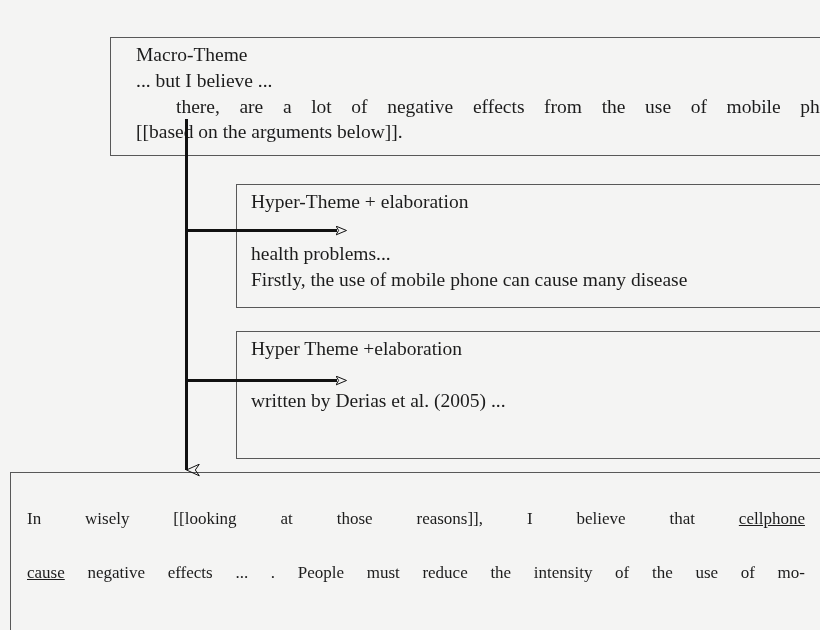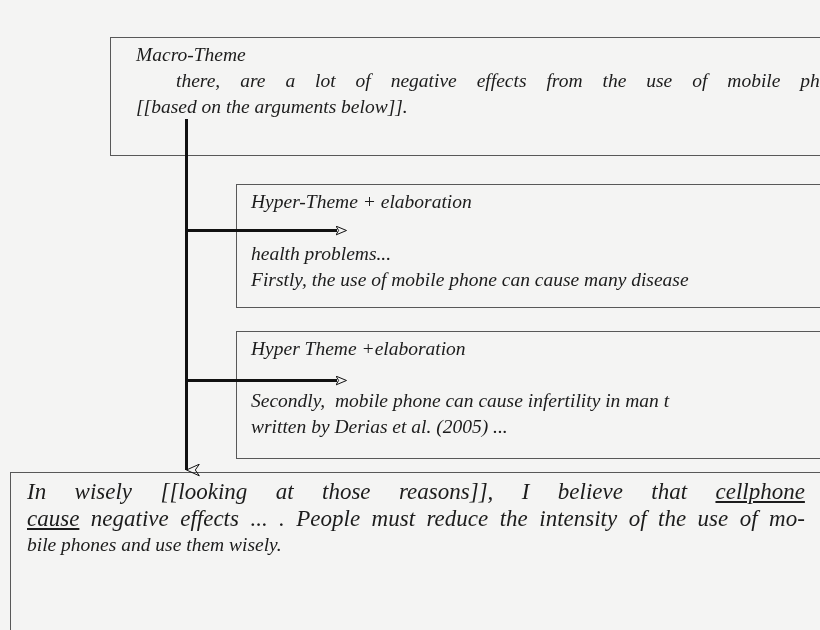--- a/index.html
+++ b/index.html
@@ -13,21 +13,20 @@
     background: #f4f4f3;
     font-family: "Liberation Serif", "DejaVu Serif", serif;
     overflow: hidden;
   }
 
   #canvas {
     position: relative;
     width: 820px;
     height: 618px;
     background: #f4f4f3;
-    font-style: italic;
   }
 
   
   .box {
     position: absolute;
     box-sizing: border-box;
     border: 1.6px solid #585858;
     background: #f4f4f3;
     color: #1c1c1c;
   }
@@ -93,25 +92,26 @@
 
   
   #macro-new {
     left: 10px;
     top: 472px;
     width: 812px;
     height: 168px;
   }
   #macro-new .box-inner { padding: 5px 8px 2px 16px; }
   #macro-new .justify-row {
-    font-size: 23px;
+    font-size: 17px;
     line-height: 27px;
     display: flex;
     justify-content: space-between;
     width: 778px;
+    margin-top: 27px;
   }
 
   .u { text-decoration: underline; }
 
   
   .conn-svg {
     position: absolute;
     left: 0;
     top: 0;
     width: 820px;
@@ -122,20 +122,21 @@
   .conn-svg line { stroke: #111111; fill: none; }
 </style>
 </head>
 <body>
 
 <div id="canvas">
 
   <div class="box clip-right" id="macro-theme">
     <div class="box-inner">
       <div class="label-line">Macro-Theme</div>
+      <div class="line">... but I believe ...</div>
       <div class="justify-row">
         <span>there,</span>
         <span>are</span>
         <span>a</span>
         <span>lot</span>
         <span>of</span>
         <span>negative</span>
         <span>effects</span>
         <span>from</span>
         <span>the</span>
@@ -154,21 +155,20 @@
       <div class="gap-line"></div>
       <div class="line">health problems...</div>
       <div class="line">Firstly, the use of mobile phone can cause many disease</div>
     </div>
   </div>
 
   <div class="box clip-right" id="hyper-2">
     <div class="box-inner">
       <div class="label-line">Hyper Theme +elaboration</div>
       <div class="gap-line"></div>
-      <div class="line">Secondly,  mobile phone can cause infertility in man t</div>
       <div class="line">written by Derias et al. (2005) ...</div>
     </div>
   </div>
 
   <div class="box clip-right clip-bottom" id="macro-new">
     <div class="box-inner">
 
       <div class="justify-row">
         <span>In</span>
         <span>wisely</span>
@@ -193,21 +193,20 @@
         <span>reduce</span>
         <span>the</span>
         <span>intensity</span>
         <span>of</span>
         <span>the</span>
         <span>use</span>
         <span>of</span>
         <span>mo-</span>
       </div>
 
-      <div class="line">bile phones and use them wisely.</div>
     </div>
   </div>
 
   <svg class="conn-svg" viewBox="0 0 820 630">
     <defs>
       <marker id="arrow-right" markerWidth="11" markerHeight="11" refX="1" refY="4.6" orient="auto" markerUnits="userSpaceOnUse">
         <path d="M0,0.2 L10.5,4.6 L0,9 L2.6,4.6 Z" fill="#111111"></path>
       </marker>
       <marker id="arrow-down" markerWidth="15" markerHeight="15" refX="6.2" refY="13.2" orient="auto" markerUnits="userSpaceOnUse">
         <path d="M0.4,0.4 L6.2,13.2 L12.0,0.4 L6.2,4.4 Z" fill="#111111"></path>

